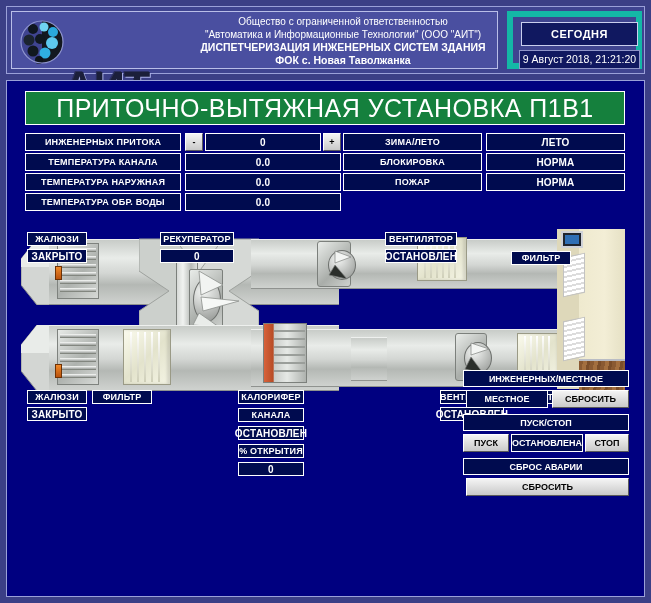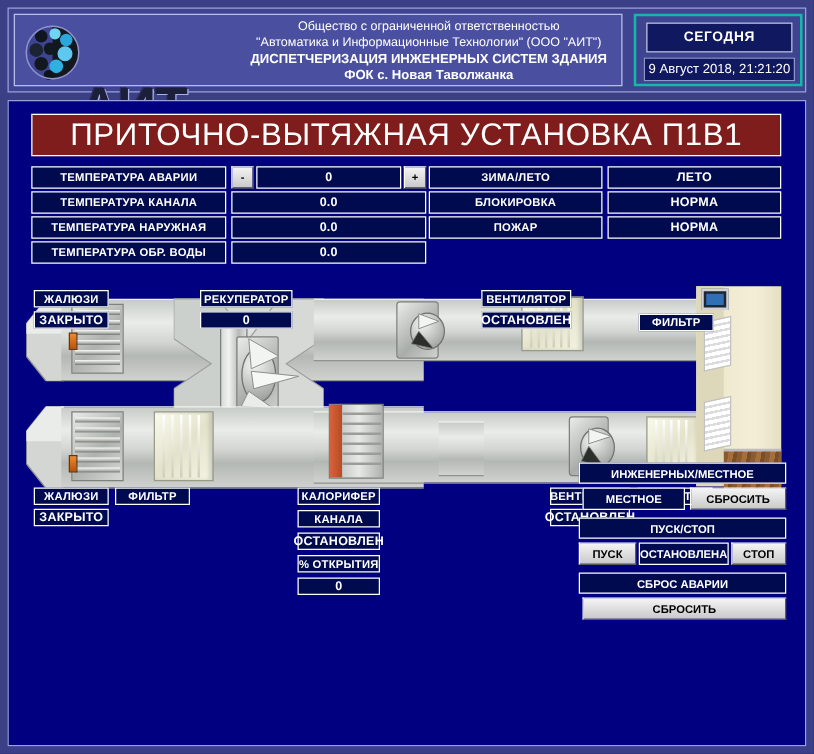--- a/index.html
+++ b/index.html
@@ -36,21 +36,21 @@
     position:absolute;left:180px;top:4px;width:302px;
     text-align:center;color:#ffffff;line-height:12.5px;
   }
   .c-line1{font-size:10px;}
   .c-line2{font-size:10px;}
   .c-line3{font-size:10.5px;font-weight:bold;}
   .c-line4{font-size:10.5px;font-weight:bold;}
 
   #today-panel{
     position:absolute;left:500px;top:4px;width:135px;height:58px;
-    background:#3f4490;border:2px solid #14b8a6;box-sizing:border-box;
+    background:#3f4490;border:6px solid #14b8a6;box-sizing:border-box;
   }
   #today-btn{
     position:absolute;left:8px;top:5px;width:117px;height:24px;
     background:#101860;border:1px solid #c9ceee;box-sizing:border-box;
     color:#ffffff;font-size:11px;font-weight:bold;text-align:center;
     line-height:22px;letter-spacing:.5px;
   }
   #today-date{
     position:absolute;left:6px;top:33px;width:121px;height:19px;
     background:#101860;border:1px solid #8f95c8;box-sizing:border-box;
@@ -61,21 +61,21 @@
   #main{
     position:absolute;left:6px;top:80px;width:639px;height:517px;
     background:#000080;
     border:1px solid #9aa0d8;
     box-sizing:border-box;
   }
 
   
   #page-title{
     position:absolute;left:18px;top:10px;width:600px;height:34px;
-    background:#7f1d1d;border:1px solid #ffffff;box-sizing:border-box;
+    background:#15803d;border:1px solid #ffffff;box-sizing:border-box;
     color:#ffffff;font-size:25px;font-weight:normal;text-align:center;
     line-height:32px;letter-spacing:.5px;
   }
 
   
   .plate{
     position:absolute;box-sizing:border-box;
     background:#000b4f;border:1px solid #ffffff;
     color:#ffffff;text-align:center;
     font-size:9px;font-weight:bold;
@@ -237,21 +237,21 @@
       <div id="today-date">9 Август 2018, 21:21:20</div>
     </div>
   </div>
 
   <div id="main">
 
     <div id="page-title">ПРИТОЧНО-ВЫТЯЖНАЯ УСТАНОВКА П1В1</div>
 
     <div id="tbl-left">
 
-      <div class="plate" style="left:0;top:0;width:156px;height:18px;">ТЕМПЕРАТУРА АВАРИИ</div>
+      <div class="plate" style="left:0;top:0;width:156px;height:18px;">ИНЖЕНЕРНЫХ ПРИТОКА</div>
       <div class="btn3d" style="left:160px;top:0px;width:18px;height:18px;">-</div>
       <div class="plate val" style="left:180px;top:0;width:116px;height:18px;">0</div>
       <div class="btn3d" style="left:298px;top:0px;width:18px;height:18px;">+</div>
 
       <div class="plate" style="left:0;top:20px;width:156px;height:18px;">ТЕМПЕРАТУРА КАНАЛА</div>
       <div class="plate val" style="left:160px;top:20px;width:156px;height:18px;">0.0</div>
 
       <div class="plate" style="left:0;top:40px;width:156px;height:18px;">ТЕМПЕРАТУРА НАРУЖНАЯ</div>
       <div class="plate val" style="left:160px;top:40px;width:156px;height:18px;">0.0</div>
 

